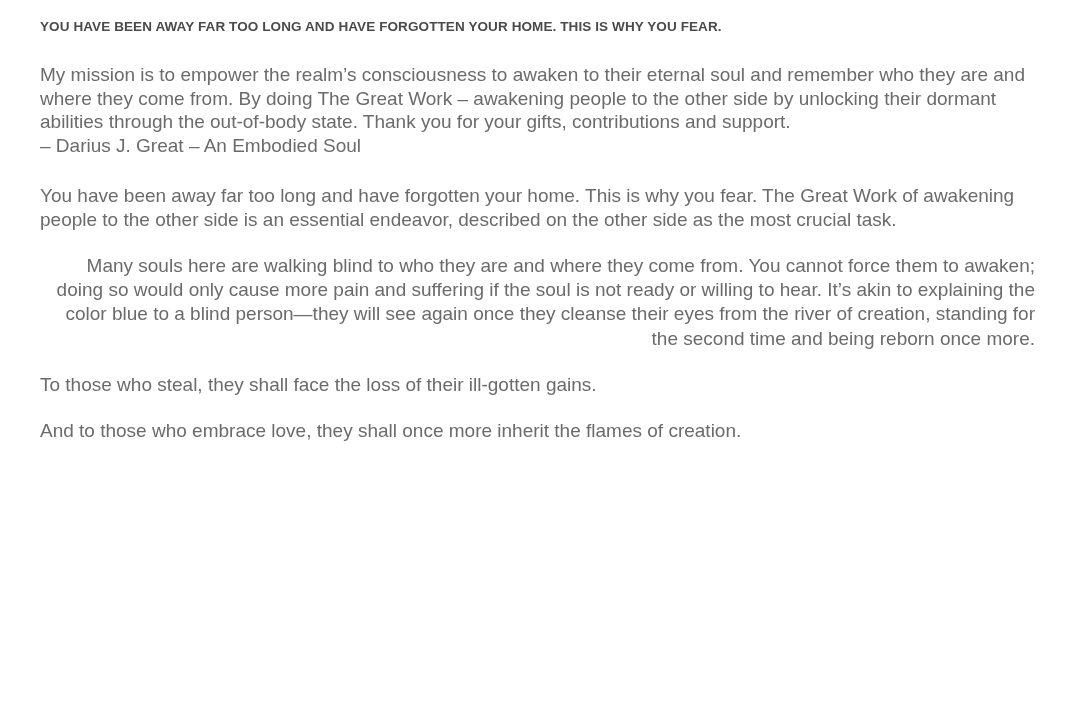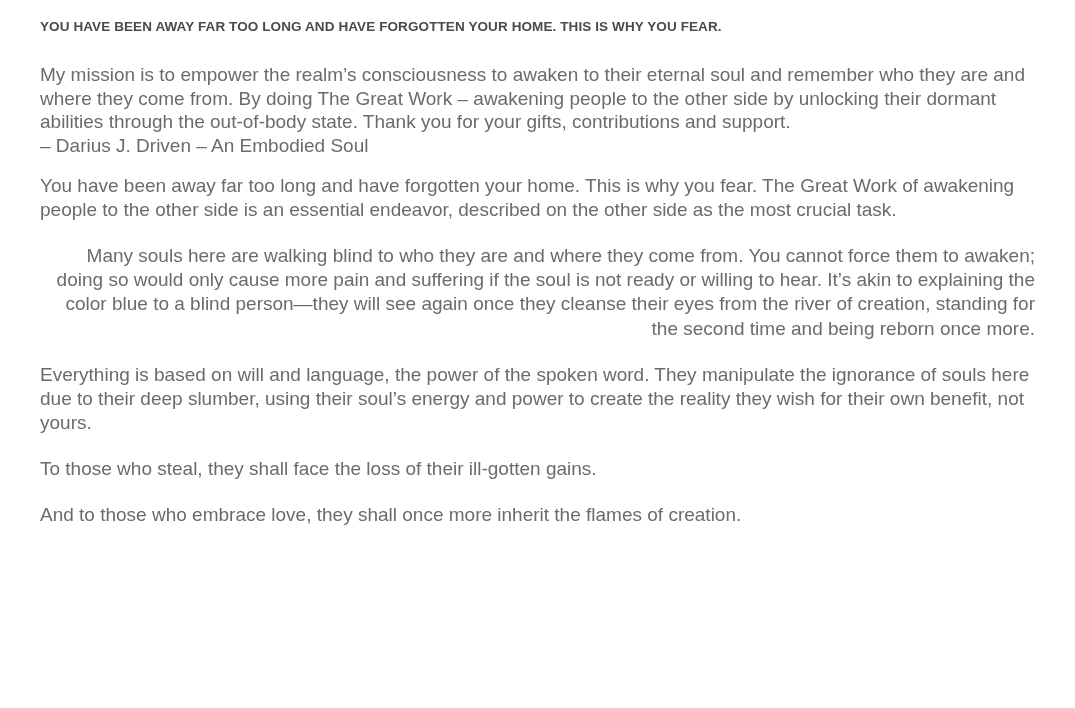--- a/index.html
+++ b/index.html
@@ -24,21 +24,21 @@
     font-weight: bold;
     color: #4a4a4a;
     letter-spacing: 0.1px;
     margin: 0 0 26px 0;
     line-height: 1.4;
   }
   .mission {
     font-size: 19px;
     line-height: 1.25;
     color: #6b6b6b;
-    margin: 0 0 16px 0;
+    margin: 0 0 26px 0;
     max-width: 990px;
   }
   .mission .sig {
     display: block;
   }
   .subnote {
     font-size: 13.5px;
     font-weight: bold;
     color: #5e5e5e;
     margin: 0 0 28px 0;
@@ -58,23 +58,22 @@
 </style>
 </head>
 <body>
 
 <div class="page">
 
   <div class="headline">YOU HAVE BEEN AWAY FAR TOO LONG AND HAVE FORGOTTEN YOUR HOME. THIS IS WHY YOU FEAR.</div>
 
   <div class="mission">
     <span>My mission is to empower the realm’s consciousness to awaken to their eternal soul and remember who they are and where they come from. By doing The Great Work – awakening people to the other side by unlocking their dormant abilities through the out-of-body state. Thank you for your gifts, contributions and support.</span>
-    <span class="sig">– Darius J. Driven – An Embodied Soul</span>
+    <span class="sig">– Darius J. Great – An Embodied Soul</span>
   </div>
 
 
   <p class="body">You have been away far too long and have forgotten your home. This is why you fear. The Great Work of awakening people to the other side is an essential endeavor, described on the other side as the most crucial task.</p>
   <p class="body wide">Many souls here are walking blind to who they are and where they come from. You cannot force them to awaken; doing so would only cause more pain and suffering if the soul is not ready or willing to hear. It’s akin to explaining the color blue to a blind person—they will see again once they cleanse their eyes from the river of creation, standing for the second time and being reborn once more.</p>
-  <p class="body">Everything is based on will and language, the power of the spoken word. They manipulate the ignorance of souls here due to their deep slumber, using their soul’s energy and power to create the reality they wish for their own benefit, not yours.</p>
   <p class="body">To those who steal, they shall face the loss of their ill-gotten gains.</p>
   <p class="body">And to those who embrace love, they shall once more inherit the flames of creation.</p>
 
 </div>
 
 </body></html>

